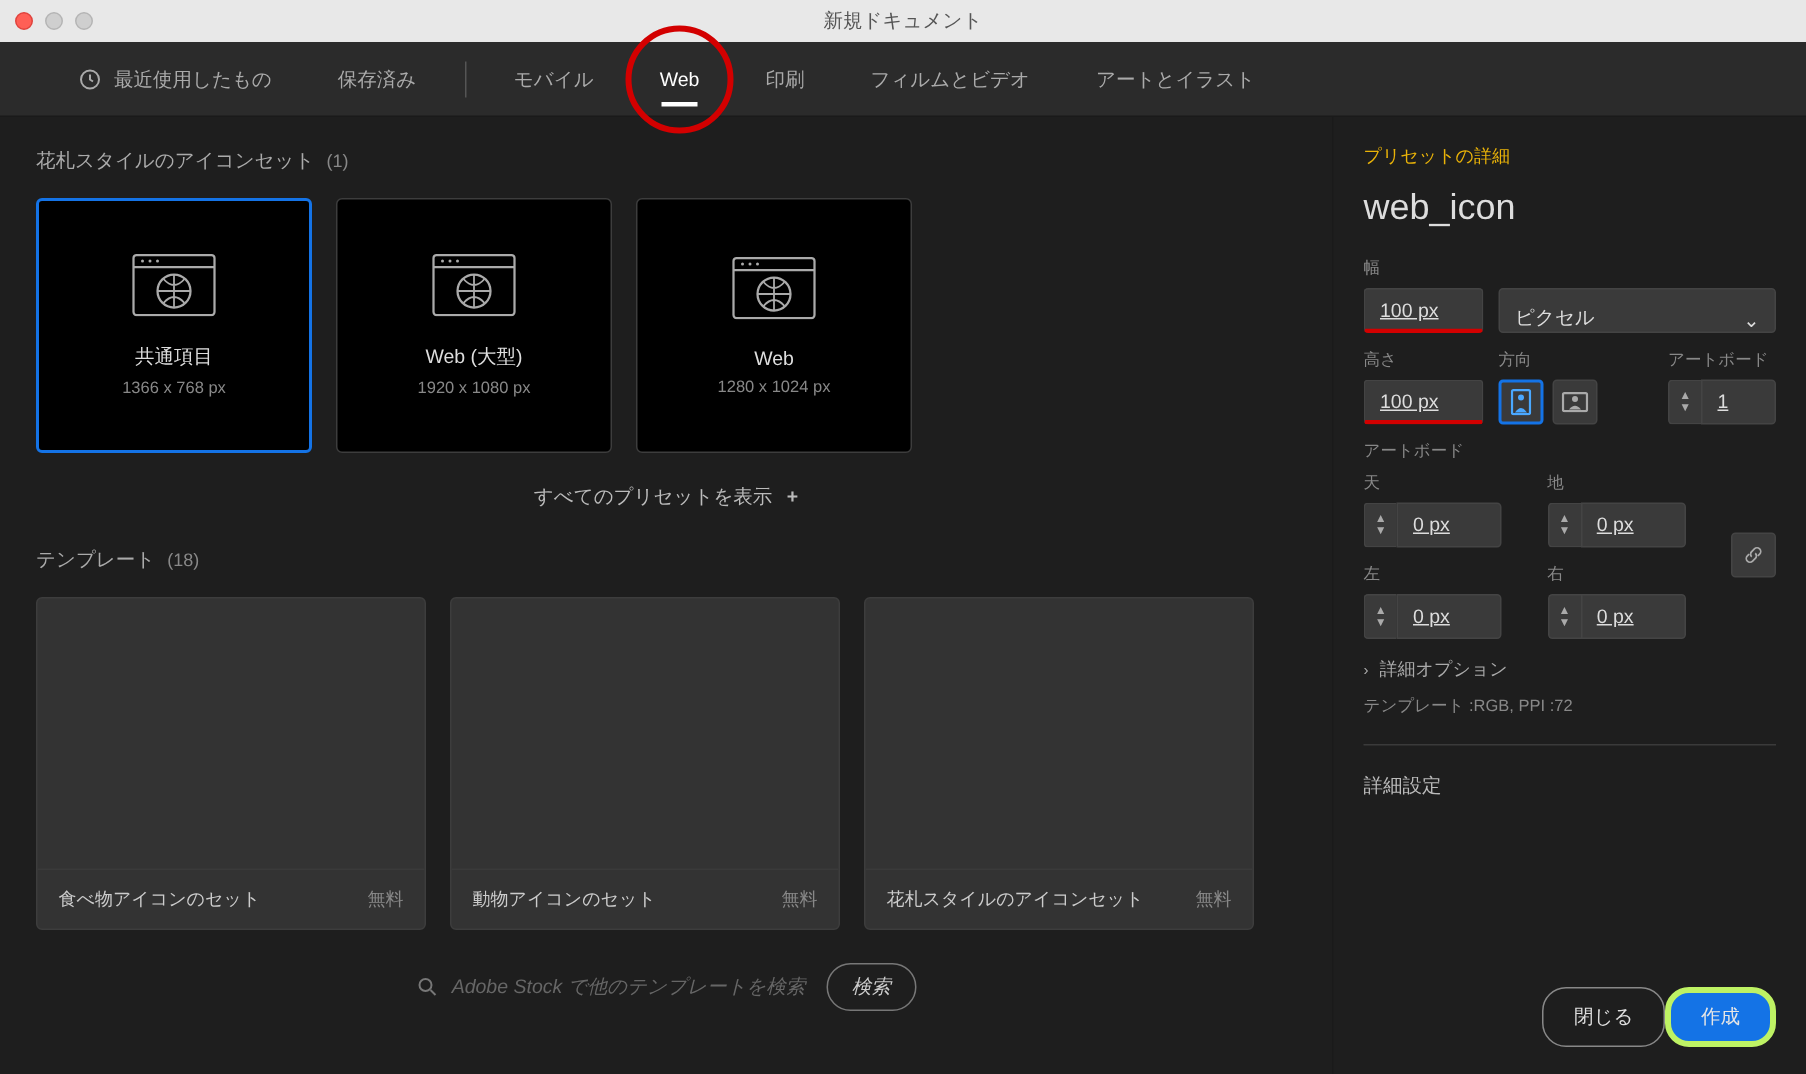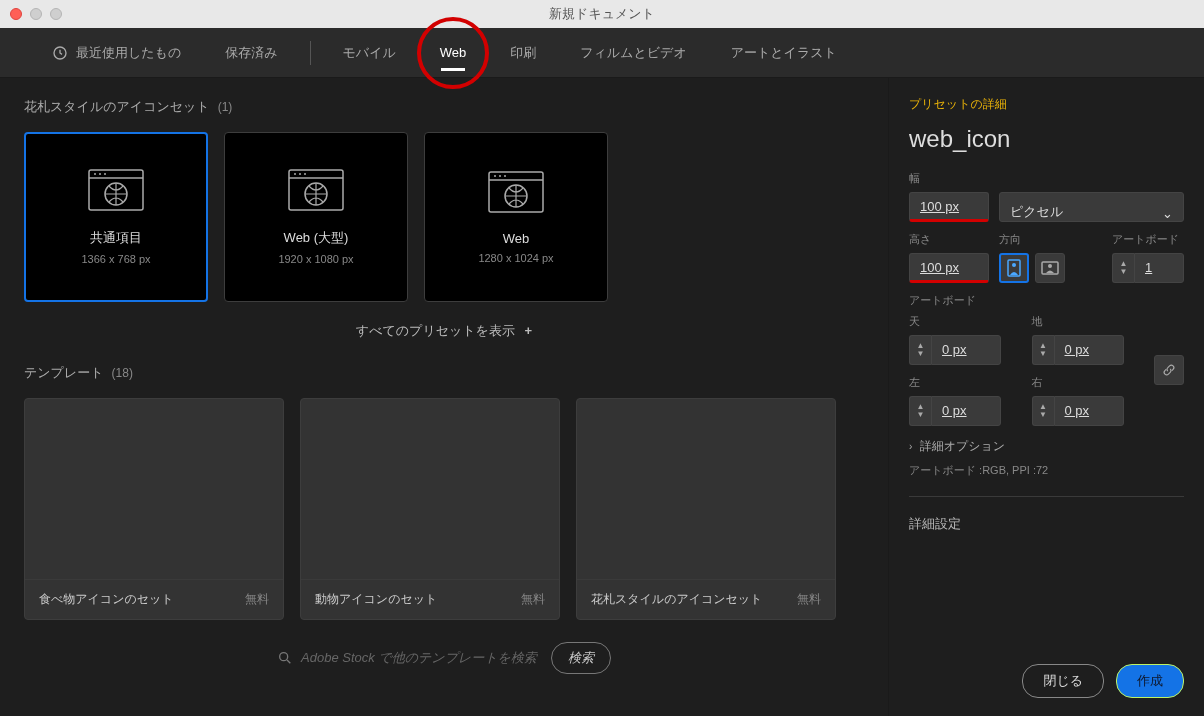--- a/index.html
+++ b/index.html
@@ -53,24 +53,24 @@
 .stepper .arrows { width: 22px; height: 30px; background: #3a3a3a; border: 1px solid #444; border-right: none; border-radius: 3px 0 0 3px; display: flex; flex-direction: column; align-items: center; justify-content: center; font-size: 8px; color: #aaa; line-height: 1; cursor: pointer; }
 .stepper .num-input { border-radius: 0 3px 3px 0; }
 .bleed-group { margin-top: 6px; }
 .bleed-grid { display: grid; grid-template-columns: 1fr 1fr auto; gap: 10px 14px; align-items: end; }
 .link-btn { width: 30px; height: 30px; background: #3a3a3a; border: 1px solid #444; border-radius: 3px; display: flex; align-items: center; justify-content: center; cursor: pointer; color: #aaa; grid-row: span 2; align-self: center; }
 .adv-toggle { color: #aaa; margin-top: 12px; cursor: pointer; font-size: 12px; }
 .adv-toggle .chev { display: inline-block; transform: rotate(0deg); margin-right: 4px; font-size: 10px; }
 .mode-line { color: #888; font-size: 11px; margin-top: 8px; }
 .divider { border-top: 1px solid #3a3a3a; margin: 18px 0; }
 .adv-settings { color: #bbb; }
-.footer-btns { position: absolute; bottom: 18px; right: 20px; display: flex; gap: 12px; }
+.footer-btns { position: absolute; bottom: 18px; right: 20px; display: flex; gap: 0; }
 .btn { border-radius: 16px; padding: 7px 20px; font-size: 13px; cursor: pointer; }
 .btn-close { background: transparent; border: 1px solid #888; color: #ddd; }
-.btn-create { background: #1473e6; border: 1px solid #bef264; color: #0f172a; }
+.btn-create { background: #1473e6; border: 4px solid #bef264; color: #e5e5e5; }
 svg { display: block; }
 .clock-icon { width: 16px; height: 16px; }
 </style>
 </head>
 <body>
 
 <div class="title-bar">
   <div class="traffic">
     <div class="dot red"></div>
     <div class="dot dim1"></div>
@@ -305,21 +305,21 @@
             <div class="num-input" style="width:70px;">0 px</div>
           </div>
         </div>
       </div>
     </div>
 
     <div class="adv-toggle">
       <span class="chev">›</span>
       <span>詳細オプション</span>
     </div>
-    <div class="mode-line">アートボード :RGB, PPI :72</div>
+    <div class="mode-line">テンプレート :RGB, PPI :72</div>
 
     <div class="divider"></div>
     <div class="adv-settings">詳細設定</div>
 
     <div class="footer-btns">
       <button class="btn btn-close">閉じる</button>
       <button class="btn btn-create">作成</button>
     </div>
   </div>
 </div>

